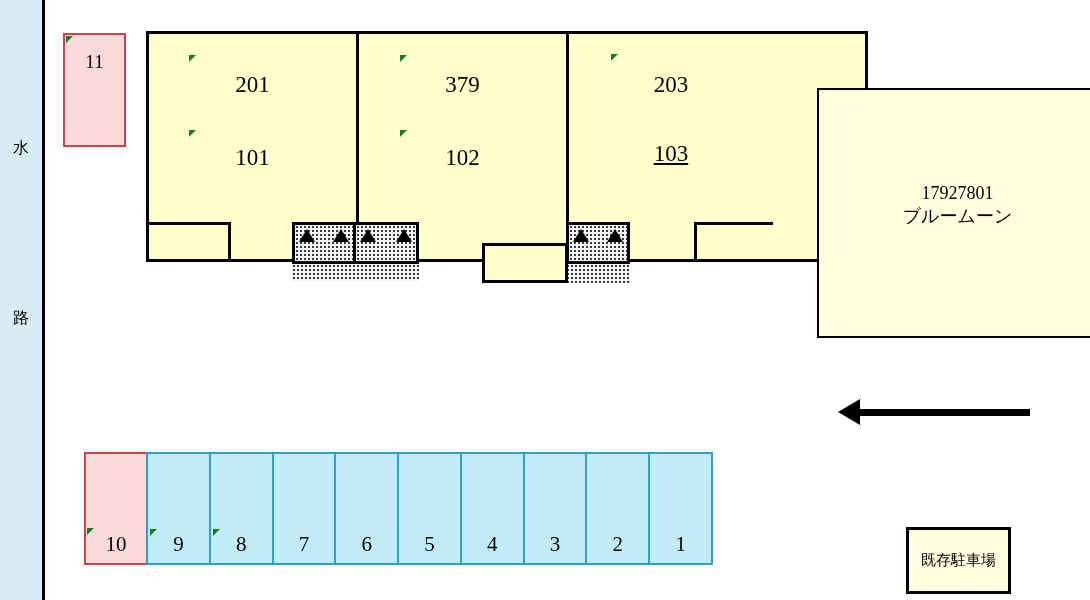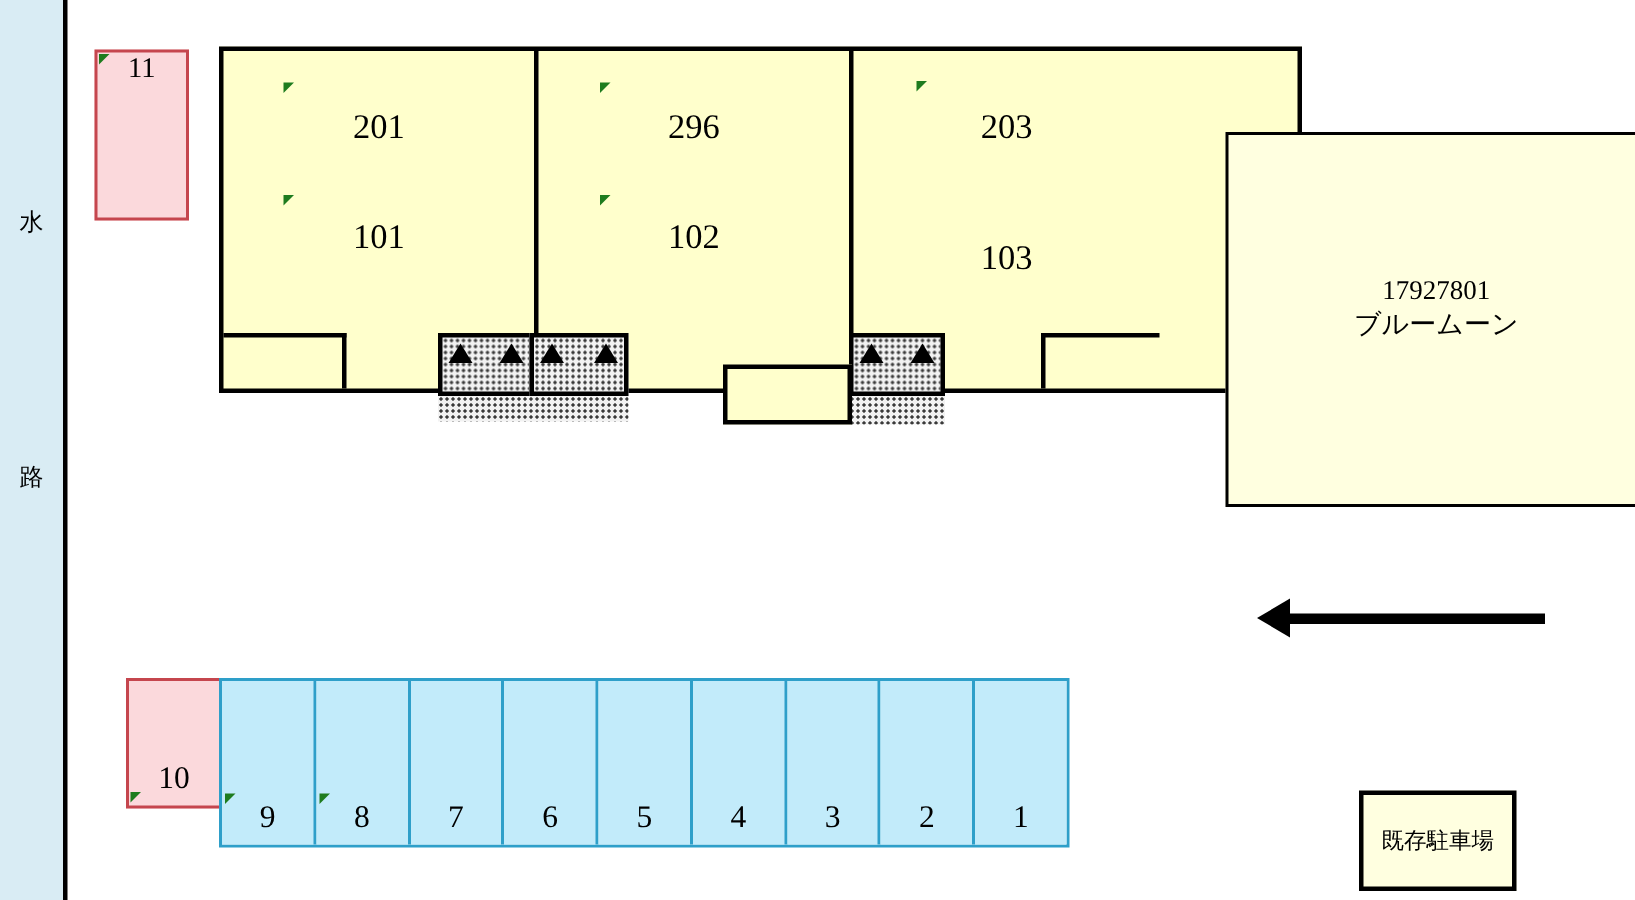--- a/index.html
+++ b/index.html
@@ -13,21 +13,21 @@
   .abs{position:absolute;}
 
   
   .water-strip{left:0;top:0;width:42px;height:600px;background:var(--water-strip);}
   .water-line{left:42px;top:0;width:3px;height:600px;background:var(--line-black);}
   .water-char{left:0;width:42px;text-align:center;font-size:16px;color:#000;}
 
   
   .plot11{left:63px;top:33px;width:63px;height:114px;background:var(--pink-fill);
     border:2px solid var(--pink-border);box-sizing:border-box;}
-  .plot11-label{width:100%;text-align:center;padding-top:0;font-size:19px;}
+  .plot11-label{width:100%;text-align:center;padding-top:16px;font-size:19px;}
 
   
   .building{left:146px;top:31px;width:722px;height:231px;background:var(--building-fill);
     border:3px solid var(--line-black);box-sizing:border-box;}
   .divider{top:0;width:3px;height:225px;background:var(--line-black);}
   .unit{top:0;height:225px;}
   .unit-label{width:100%;text-align:center;font-size:23px;line-height:28px;}
   .notch{box-sizing:border-box;height:37px;top:188px;}
   .notch-left{left:0;width:82px;border-top:3px solid #000;border-right:3px solid #000;}
   .notch-right{left:545px;width:79px;border-top:3px solid #000;border-left:3px solid #000;}
@@ -50,21 +50,21 @@
     border:2px solid var(--line-black);box-sizing:border-box;}
   .property-text{top:92px;width:100%;text-align:center;font-size:18px;line-height:23px;}
 
   
   .arrow{left:838px;top:399px;width:192px;height:26px;}
   .arrow-shaft{left:18px;top:10px;width:174px;height:7px;background:var(--line-black);}
   .arrow-head{left:0;top:0;width:0;height:0;border-top:13px solid transparent;
     border-bottom:13px solid transparent;border-right:22px solid var(--line-black);}
 
   
-  .space10{left:84px;top:452px;width:64px;height:87px;background:var(--pink-fill);
+  .space10{left:84px;top:452px;width:64px;height:113px;background:var(--pink-fill);
     border:2px solid var(--pink-border);box-sizing:border-box;}
   .blue-row{left:146px;top:452px;width:567px;height:113px;border:2px solid var(--parking-border);
     box-sizing:border-box;display:flex;}
   .blue-cell{flex:1 1 0;position:relative;background:var(--parking-fill);
     border-right:2px solid var(--parking-border);}
   .blue-cell:last-child{border-right:none;}
   .space-num{position:absolute;bottom:6px;width:100%;text-align:center;font-size:21px;}
 
   
   .flag{width:0;height:0;border-top:7px solid var(--flag-green);border-right:7px solid transparent;}
@@ -103,28 +103,28 @@
     <div class="abs unit" style="left:0;width:207px;">
       <div class="abs flag" style="left:40px;top:21px;"></div>
       <div class="abs flag" style="left:40px;top:96px;"></div>
       <div class="abs unit-label" style="top:37px;">201</div>
       <div class="abs unit-label" style="top:110px;">101</div>
     </div>
 
     <div class="abs unit" style="left:210px;width:207px;">
       <div class="abs flag" style="left:41px;top:21px;"></div>
       <div class="abs flag" style="left:41px;top:96px;"></div>
-      <div class="abs unit-label" style="top:37px;">296</div>
+      <div class="abs unit-label" style="top:37px;">379</div>
       <div class="abs unit-label" style="top:110px;">102</div>
     </div>
 
     <div class="abs unit" style="left:420px;width:204px;">
       <div class="abs flag" style="left:42px;top:20px;"></div>
       <div class="abs unit-label" style="top:37px;">203</div>
-      <div class="abs unit-label" style="top:124px;">103</div>
+      <div class="abs unit-label" style="top:106px;text-decoration:underline;">103</div>
     </div>
 
     <div class="abs notch notch-left"></div>
     <div class="abs notch notch-right"></div>
   </div>
 
   <div class="abs stairbox hatch" style="left:292px;width:64px;">
     <div class="abs stair-tri" style="left:4px;"></div>
     <div class="abs stair-tri" style="right:4px;"></div>
   </div>

